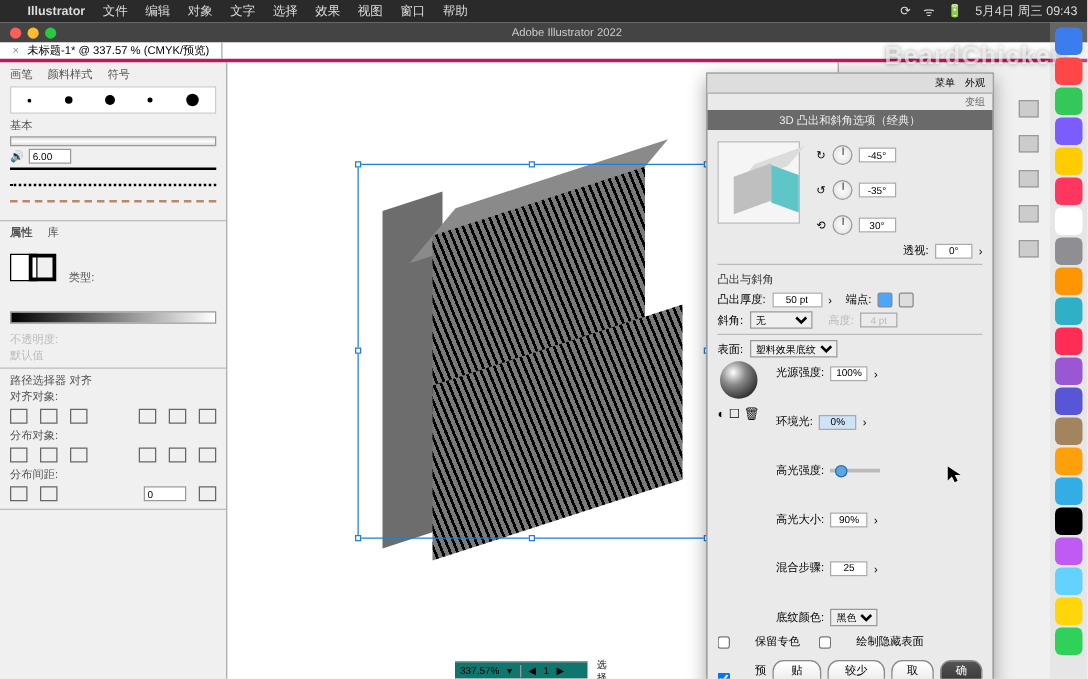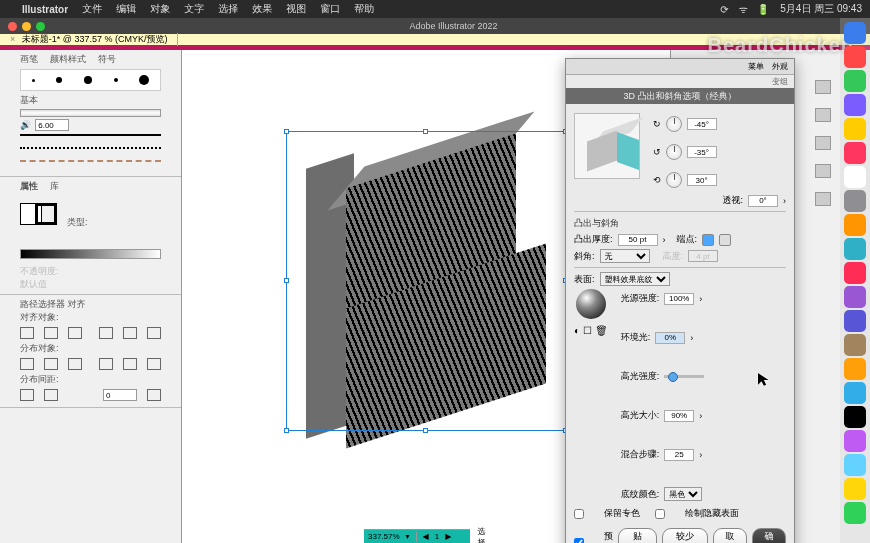--- a/index.html
+++ b/index.html
@@ -13,31 +13,31 @@
 .menubar .right { display: flex; gap: 10px; align-items: center; }
 
 
 .win-header { height: 16px; background: #444; display: flex; align-items: center; padding: 0 8px; color: #ccc; font-size: 9px; }
 .traffic { display: flex; gap: 5px; }
 .traffic span { width: 9px; height: 9px; border-radius: 50%; }
 .t-close { background: #ff5f57; } .t-min { background: #febc2e; } .t-max { background: #28c840; }
 .win-title { flex: 1; text-align: center; }
 
 
-.tabbar { height: 16px; background: #fef9c3; border-bottom: 5px solid #be185d; display: flex; align-items: center; font-size: 9px; }
+.tabbar { height: 16px; background: #ffffff; border-bottom: 3px solid #be185d; display: flex; align-items: center; font-size: 9px; }
 .tab { padding: 0 10px; border-right: 1px solid #aaa; }
 
 
 .workspace { display: flex; height: calc(543px - 18px - 16px - 16px); }
 .left-panels { width: 182px; background: #f0f0f0; border-right: 1px solid #999; display: flex; flex-direction: column; }
 .canvas-area { flex: 1; background: #fff; position: relative; overflow: hidden; }
 .right-panels { width: 200px; background: #f0f0f0; border-left: 1px solid #999; }
 
 
-.panel-sec { border-bottom: 1px solid #bbb; padding: 3px 20px; font-size: 9px; }
+.panel-sec { border-bottom: 1px solid #bbb; padding: 3px 8px; font-size: 9px; }
 .panel-tabs { display: flex; gap: 12px; color: #555; }
 .brush-strip { height: 22px; background: #fff; border: 1px solid #ccc; margin: 3px 0; display: flex; justify-content: space-around; align-items: center; }
 .brush-strip span { width: 8px; height: 8px; background: #000; border-radius: 50%; }
 .slider-row { display: flex; align-items: center; gap: 4px; margin: 2px 0; }
 .slider-bar { flex: 1; height: 8px; background: linear-gradient(#ddd,#fff,#ddd); border: 1px solid #999; position: relative; }
 .mini-input { width: 34px; height: 12px; font-size: 8px; border: 1px solid #999; padding: 0 2px; }
 .strokeline { height: 10px; border-top: 2px solid #000; margin: 3px 0; }
 .strokeline.wavy { border-top: 2px dashed #b8886a; }
 .strokeline.dotted { border-top: 2px dotted #000; }
 .color-fill { width: 22px; height: 22px; background: #fff; border: 1px solid #000; display: inline-block; position: relative; }
@@ -80,21 +80,21 @@
 .btn-row { display: flex; gap: 5px; justify-content: flex-end; margin-top: 8px; }
 .btn { border: 1px solid #888; background: linear-gradient(#fff,#ddd); border-radius: 9px; padding: 1px 10px; font-size: 9px; cursor: pointer; }
 .btn.primary { background: linear-gradient(#555,#222); color: #fff; }
 select.mini { font-size: 8px; height: 14px; border: 1px solid #999; }
 .cap-btn { width: 12px; height: 12px; border: 1px solid #888; border-radius: 2px; background: #ddd; display: inline-block; }
 .cap-btn.on { background: #4aa6ff; }
 .mini-slider { width: 40px; height: 3px; background: #bbb; position: relative; }
 .mini-slider::after { content: ""; position: absolute; left: 4px; top: -3px; width: 8px; height: 8px; border-radius: 50%; background: #5aa7e8; border: 1px solid #2a6aa8; }
 
 
-.statusbar { position: absolute; left: 182px; right: 200px; bottom: 0; height: 14px; background: #14b8a6; border-top: 1px solid #999; display: flex; align-items: center; font-size: 8px; gap: 6px; padding: 0 4px; }
+.statusbar { position: absolute; left: 182px; right: 200px; bottom: 0; height: 14px; background: #0f766e; border-top: 1px solid #999; display: flex; align-items: center; font-size: 8px; gap: 6px; padding: 0 4px; }
 
 
 .watermark { position: absolute; right: 16px; top: 34px; color: rgba(255,255,255,.6); font-size: 20px; font-weight: 700; letter-spacing: 1px; text-shadow: 0 0 4px rgba(0,0,0,.4); }
 
 
 .dock { position: absolute; right: 0; top: 18px; bottom: 0; width: 30px; background: rgba(200,200,200,.25); display: flex; flex-direction: column; align-items: center; gap: 2px; padding: 4px 0; }
 .dock .dicon { width: 22px; height: 22px; border-radius: 5px; }
 
 
 .cursor { position: absolute; left: 758px; top: 373px; width: 14px; height: 14px; pointer-events: none; }

